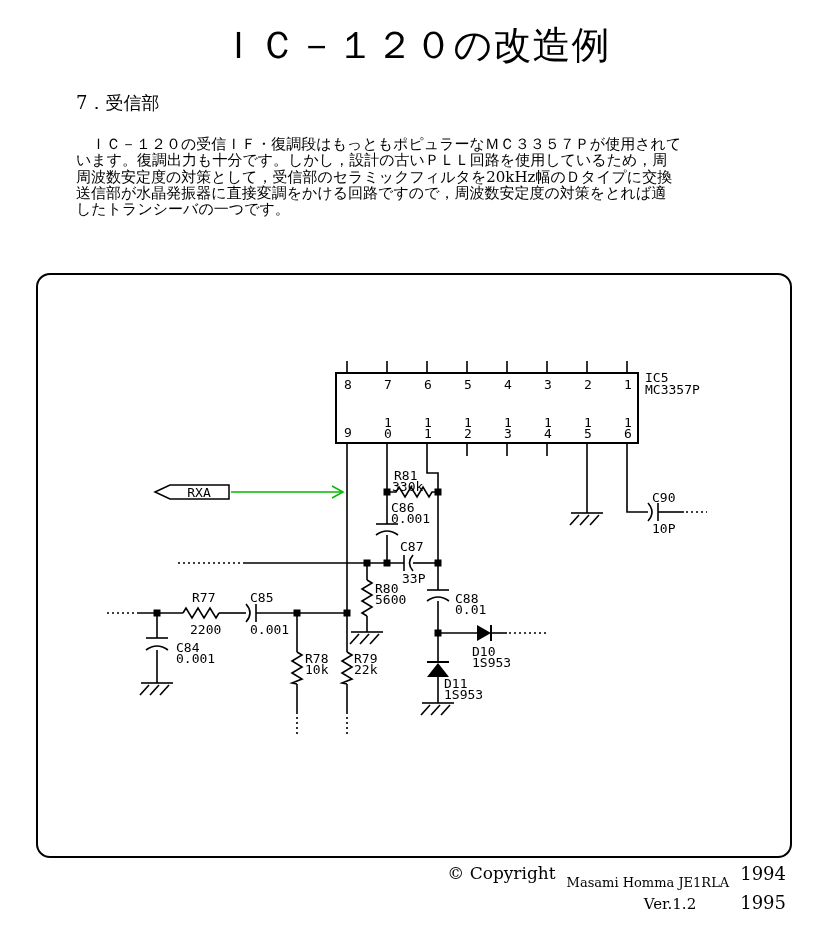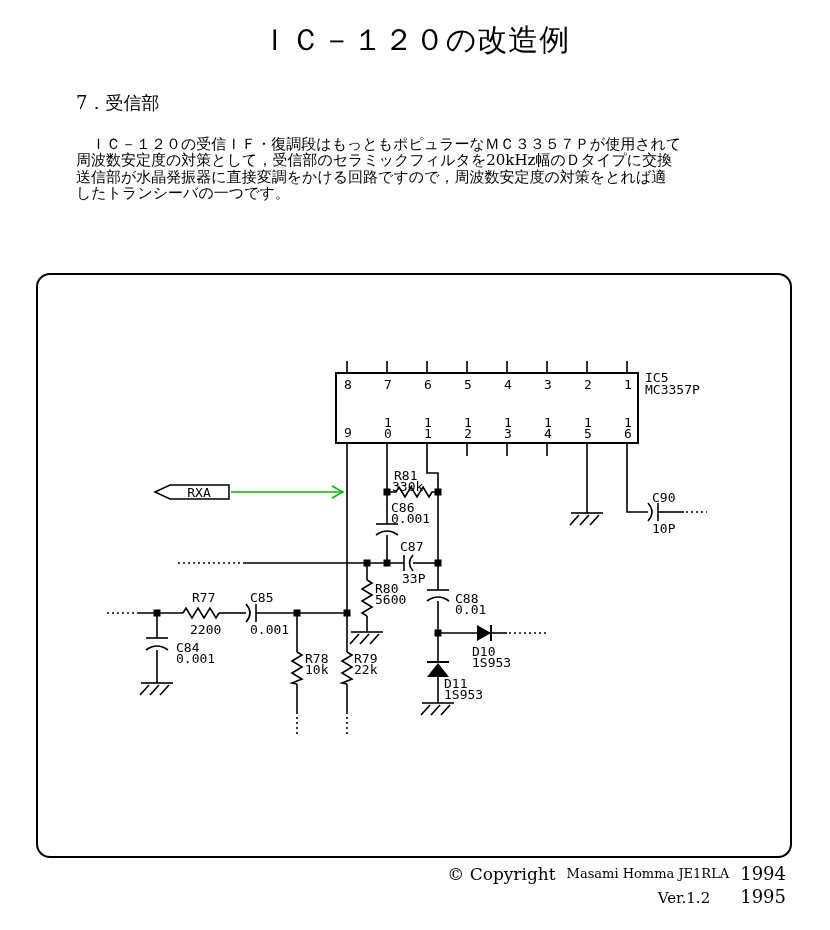--- a/index.html
+++ b/index.html
@@ -2,53 +2,54 @@
 <html><head>
 <meta charset="utf-8">
 <style>
   html,body{margin:0;padding:0;}
   body{
     width:830px;height:930px;background:#ffffff;position:relative;
     overflow:hidden;font-family:"DejaVu Serif",serif;color:#000;
   }
   .doc-title{
     position:absolute;top:20px;left:0;right:0;text-align:center;
-    font-size:30px;letter-spacing:1px;white-space:pre;
+    font-size:38px;letter-spacing:1px;white-space:pre;
   }
   .section-heading{
     position:absolute;top:91px;left:76px;font-size:18px;white-space:pre;
   }
   .body-text{
     position:absolute;top:136px;left:76px;width:700px;
     font-size:15px;line-height:16.3px;
   }
   .body-text div{white-space:pre;}
   .schematic-svg{position:absolute;left:30px;top:268px;}
   svg text{
     font-family:"DejaVu Sans Mono",monospace;font-size:13px;fill:#000;
   }
   .copyright{
     position:absolute;top:863px;right:44px;text-align:right;
     font-family:"DejaVu Serif",serif;
   }
-  .copyright .row1{display:flex;align-items:center;justify-content:flex-end;gap:11px;}
-  .copyright .row2{display:flex;align-items:baseline;justify-content:flex-end;gap:30px;margin-top:2px;}
+  .copyright .row1{display:flex;align-items:flex-start;justify-content:flex-end;gap:11px;}
+  .copyright .row2{display:flex;align-items:baseline;justify-content:flex-end;gap:44px;margin-top:2px;}
   .c-big{font-size:17px;}
-  .c-name{font-size:13px;}
+  .c-name{font-size:13px;margin-top:12px;}
   .c-year{font-size:18px;}
   .c-ver{font-size:15px;}
 </style>
 </head>
 <body>
 
 <div class="doc-title">ＩＣ－１２０の改造例</div>
 <div class="section-heading">7．受信部</div>
 
 <div class="body-text">
   <div>　ＩＣ－１２０の受信ＩＦ・復調段はもっともポピュラーなＭＣ３３５７Ｐが使用されて</div>
+  <div>います。復調出力も十分です。しかし，設計の古いＰＬＬ回路を使用しているため，周</div>
   <div>周波数安定度の対策として，受信部のセラミックフィルタを20kHz幅のＤタイプに交換</div>
   <div>送信部が水晶発振器に直接変調をかける回路ですので，周波数安定度の対策をとれば適</div>
   <div>したトランシーバの一つです。</div>
 </div>
 
 <svg class="schematic-svg" width="770" height="600" viewBox="30 268 770 600">
 
   <rect x="37" y="274" width="754" height="583" rx="13" fill="none" stroke="#000" stroke-width="2"></rect>
 
   <rect x="336" y="373" width="302" height="70" fill="none" stroke="#000" stroke-width="2"></rect>

